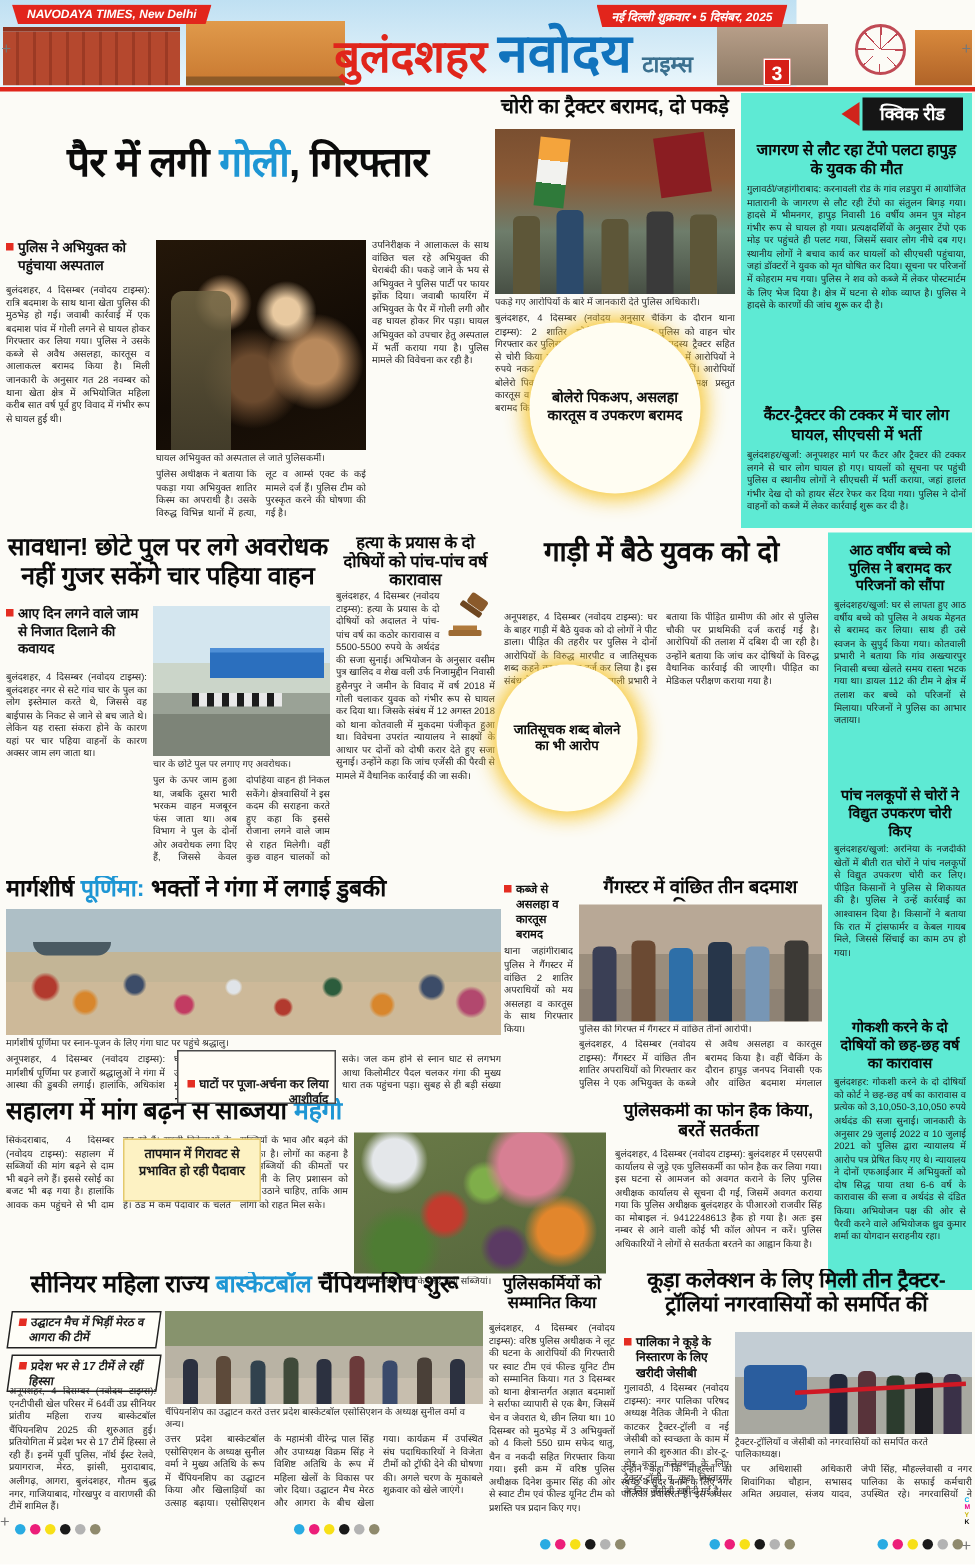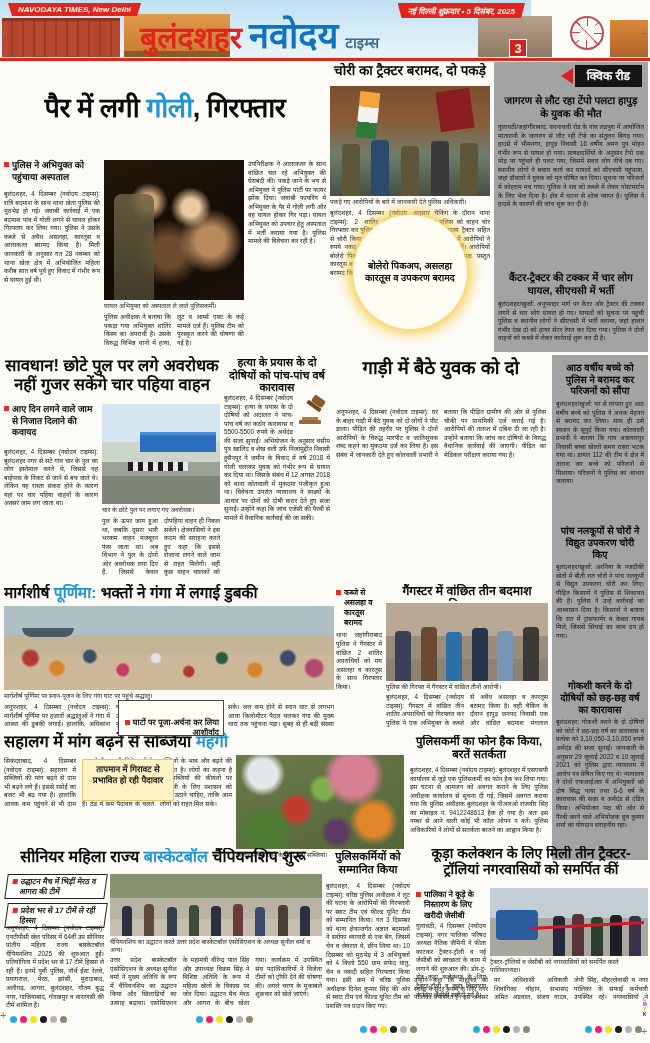--- a/index.html
+++ b/index.html
@@ -14,21 +14,21 @@
   .hd{font-weight:bold;color:#0b0b0b;line-height:1.14;overflow:hidden}
   .hc{text-align:center}
   .blue{color:#1e96d4}
   .sq{display:inline-block;width:5px;height:5px;background:#e42d22;margin-right:3px;flex:0 0 auto;margin-top:2px}
   .subhead{font-weight:bold;font-size:9px;line-height:1.3;color:#101010;display:flex}
   .photo{position:absolute;overflow:hidden}
   .sb{position:absolute;border-radius:50%;background:#fffdf2;
       box-shadow:0 0 0 3px #fffdf2,0 0 13px 7px rgba(246,196,42,.9);
       display:flex;align-items:center;justify-content:center;text-align:center;
       font-weight:bold;color:#0e0e0e;z-index:6;padding:8px}
-  .qr{background:#a3a3a3}
+  .qr{background:#5eead4}
   .qr-head{display:flex;justify-content:flex-end;align-items:center;padding:3px 2px 1px}
   .qr-arrow{width:0;height:0;border-top:8px solid transparent;border-bottom:8px solid transparent;
             border-right:12px solid #d0241c;margin-right:2px}
   .qr-title{background:#151515;color:#fff;font-size:12px;font-weight:bold;padding:2px 12px 3px}
   .qr-item-h{font-size:10.3px;font-weight:bold;text-align:center;line-height:1.22;margin:7px 2px 3px;color:#090909}
   .banner{background:#ffd905;font-weight:bold;font-size:11.5px;display:flex;align-items:center;
           justify-content:center;position:absolute;color:#111;overflow:hidden}
   .wl{position:absolute;left:0;top:0;width:26px;height:100%;background:#141414;clip-path:polygon(0 0,0 100%,100% 100%)}
   .wr{position:absolute;right:0;top:0;width:26px;height:100%;background:#141414;clip-path:polygon(0 0,100% 0,100% 100%)}
   .ribbon{position:absolute;background:#e2251c;color:#fff;font-weight:bold;font-style:italic;
@@ -63,21 +63,21 @@
       <div class="abs" style="left:122px;top:0;width:106px;height:43px;background:linear-gradient(180deg,#e09a4b,#c87830);box-shadow:inset 0 -6px 0 #8d5a28"></div>
     </div>
 
     <div class="abs" style="left:474px;top:14px;width:176px;height:43px;overflow:hidden">
       <div class="abs" style="left:4px;top:2px;width:74px;height:41px;background:linear-gradient(180deg,#b9a08a,#8d7a66)"></div>
       <div class="abs" style="left:96px;top:2px;width:34px;height:34px;border-radius:50%;border:2px solid #c04a55;background:repeating-conic-gradient(#c04a55 0 4deg,rgba(0,0,0,0) 4deg 45deg)"></div>
       <div class="abs" style="left:136px;top:6px;width:38px;height:37px;background:linear-gradient(180deg,#d8893c,#b06328)"></div>
     </div>
     <span class="ribbon" style="left:8px;top:3px">NAVODAYA TIMES, New Delhi</span>
     <span class="ribbon" style="right:6px;top:3px">नई दिल्ली  शुक्रवार • 5 दिसंबर, 2025</span>
-    <div class="abs" style="left:140px;top:10px;width:310px;height:46px;display:flex;align-items:baseline;justify-content:flex-start;gap:7px;white-space:nowrap">
+    <div class="abs" style="left:152px;top:10px;width:310px;height:46px;display:flex;align-items:baseline;justify-content:flex-end;gap:7px;white-space:nowrap">
       <span class="t-city">बुलंदशहर</span>
       <span class="t-main">नवोदय</span>
       <span class="t-sub">टाइम्स</span>
     </div>
     <div class="pgno" style="right:4px;bottom:1px">
         <span>3</span>
       </div>
   </div>
   <div class="abs" style="left:0;top:58px;width:650px;height:2.5px;background:#e0251b"></div>
 
@@ -178,20 +178,23 @@
       <rect x="3" y="26" width="22" height="4" rx="1" fill="#9c6a33"></rect>
       <rect x="6" y="23" width="16px" height="3" fill="#b07a3c"></rect>
     </svg>
     <span>बुलंदशहर, 4 दिसम्बर (नवोदय टाइम्स): हत्या के प्रयास के दो दोषियों को अदालत ने पांच-पांच वर्ष का कठोर कारावास व 5500-5500 रुपये के अर्थदंड की सजा सुनाई। अभियोजन के अनुसार वसीम पुत्र खालिद व शेख वली उर्फ निजामुद्दीन निवासी हुसैनपुर ने जमीन के विवाद में वर्ष 2018 में गोली चलाकर युवक को गंभीर रूप से घायल कर दिया था। जिसके संबंध में 12 अगस्त 2018 को थाना कोतवाली में मुकदमा पंजीकृत हुआ था। विवेचना उपरांत न्यायालय ने साक्ष्यों के आधार पर दोनों को दोषी करार देते हुए सजा सुनाई। उन्होंने कहा कि जांच एजेंसी की पैरवी से मामले में वैधानिक कार्रवाई की जा सकी।</span>
   </div>
 
   <div class="abs hd hc" style="left:336px;top:357px;width:210px;height:46px;font-size:18.5px">
     <span>गाड़ी में बैठे युवक को दो</span><br>
   </div>
   <div class="abs bt c2" style="left:336px;top:408px;width:210px;height:170px">अनूपशहर, 4 दिसम्बर (नवोदय टाइम्स): घर के बाहर गाड़ी में बैठे युवक को दो लोगों ने पीट डाला। पीड़ित की तहरीर पर पुलिस ने दोनों आरोपियों के विरुद्ध मारपीट व जातिसूचक शब्द कहने का मुकदमा दर्ज कर लिया है। इस संबंध में जानकारी देते हुए कोतवाली प्रभारी ने बताया कि पीड़ित ग्रामीण की ओर से पुलिस चौकी पर प्राथमिकी दर्ज कराई गई है। आरोपियों की तलाश में दबिश दी जा रही है। उन्होंने बताया कि जांच कर दोषियों के विरुद्ध वैधानिक कार्रवाई की जाएगी। पीड़ित का मेडिकल परीक्षण कराया गया है।</div>
+  <div class="sb" style="left:334px;top:446px;width:88px;height:92px;font-size:8.8px;line-height:1.3">
+    <span>जातिसूचक शब्द बोलने का भी आरोप</span>
+  </div>
 
   <div class="abs hd" style="left:4px;top:584px;width:330px;height:20px;font-size:15.5px">
     <span>मार्गशीर्ष </span><span class="blue">पूर्णिमा:</span><span> भक्तों ने गंगा में लगाई डुबकी</span>
   </div>
   <div class="photo" style="left:4px;top:606px;width:330px;height:84px;background:
        radial-gradient(circle at 8% 62%,#b23a2e 0 2.2%,rgba(0,0,0,0) 3.2%),
        radial-gradient(circle at 16% 74%,#d8862c 0 2.2%,rgba(0,0,0,0) 3.2%),
        radial-gradient(circle at 26% 60%,#3c4c68 0 2.2%,rgba(0,0,0,0) 3.2%),
        radial-gradient(circle at 36% 76%,#c23b62 0 2.4%,rgba(0,0,0,0) 3.4%),
        radial-gradient(circle at 46% 62%,#e0e4e8 0 2.2%,rgba(0,0,0,0) 3.2%),

